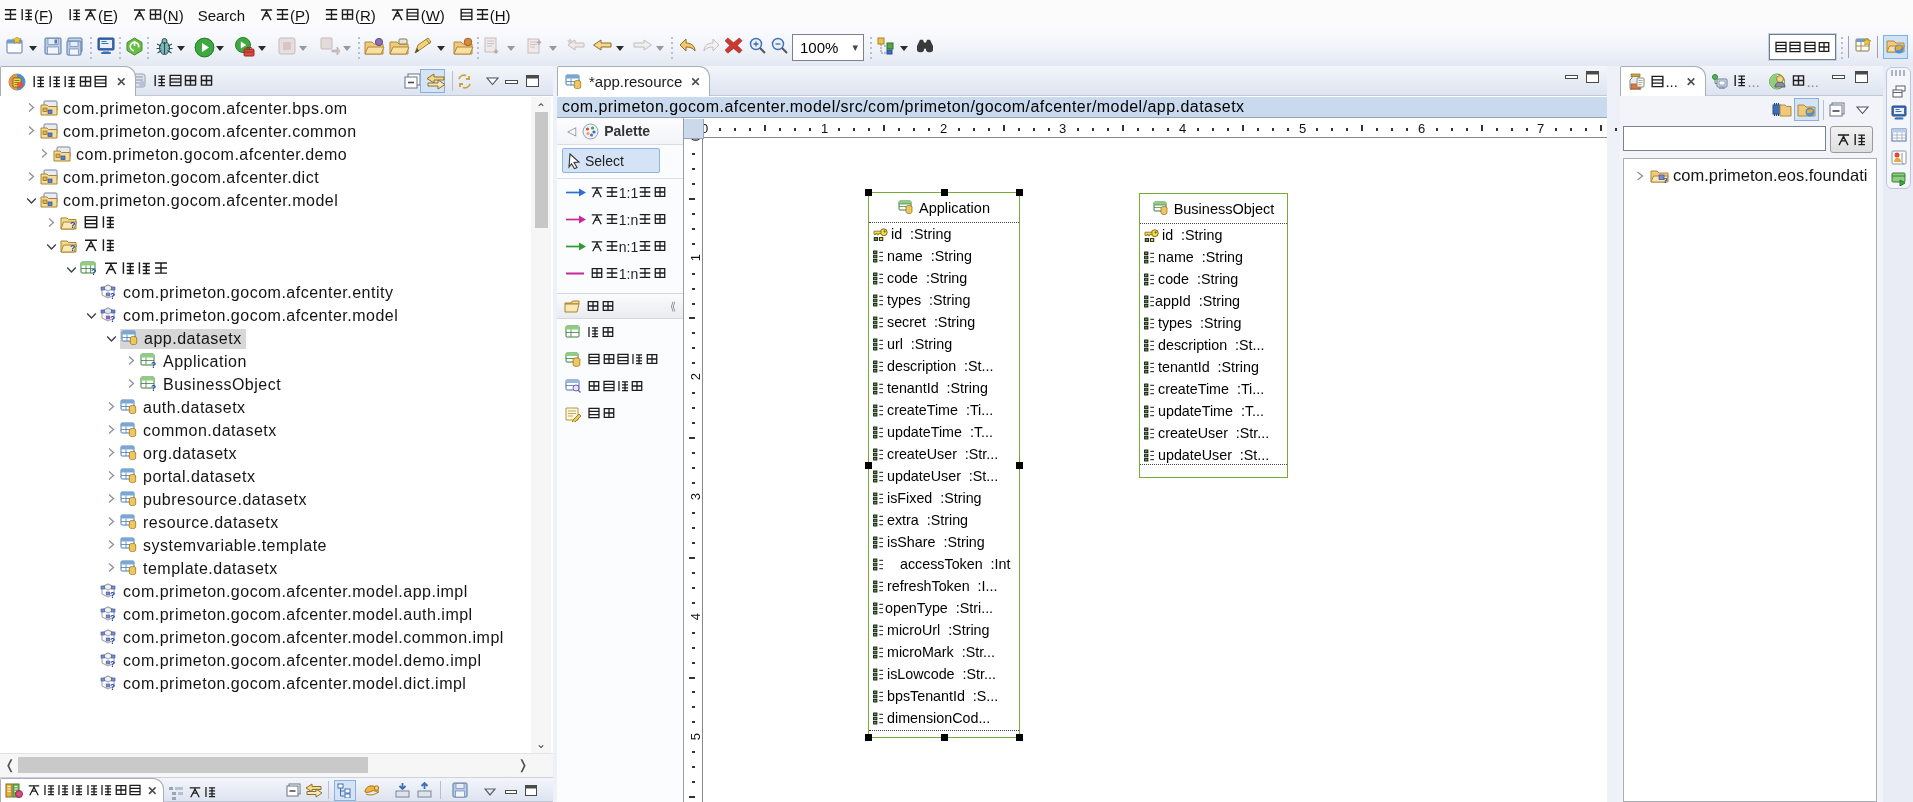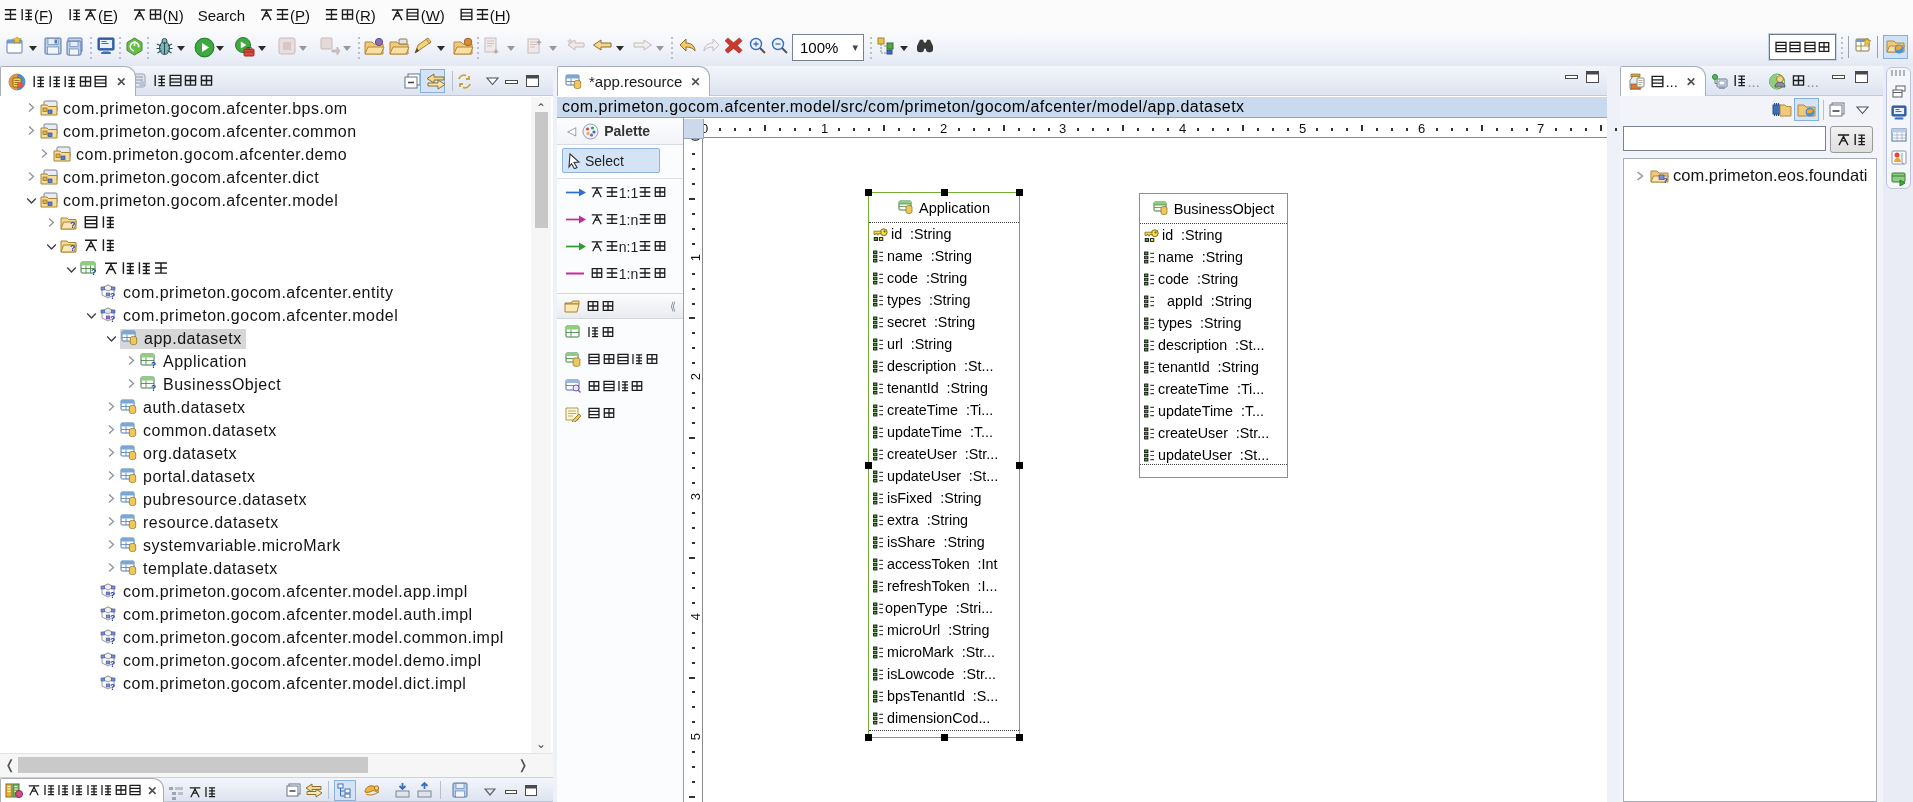--- a/index.html
+++ b/index.html
@@ -638,21 +638,21 @@
         <span class="arr"><svg width="7" height="11" viewBox="0 0 7 11">
             <path d="M1 1.5l4.5 4L1 9.5" fill="none" stroke="#8a939f" stroke-width="1.3"></path>
           </svg></span>
         <span class="tico" style="width:18px;height:17px"><svg width="18" height="16" viewBox="0 0 18 16" style="">
             <rect x="1" y="1" width="13" height="10" rx="1" fill="#fff" stroke="#4a7fb5"></rect>
             <rect x="1" y="1" width="13" height="3.5" fill="#7aa7d4"></rect>
             <path d="M1 7.5h13M6 4.5v6.5" stroke="#4a7fb5" stroke-width=".8"></path>
             <ellipse cx="12.5" cy="8" rx="3.2" ry="1.6" fill="#f0c75a" stroke="#8a6a1f" stroke-width=".7"></ellipse>
             <path d="M9.3 8v5c0 .9 1.4 1.6 3.2 1.6s3.2-.7 3.2-1.6V8" fill="#f0c75a" stroke="#8a6a1f" stroke-width=".7"></path>
           </svg></span>
-        <span>systemvariable.microMark</span>
+        <span>systemvariable.template</span>
       </div>
       <div class="trow" style="padding-left:103px">
         <span class="arr"><svg width="7" height="11" viewBox="0 0 7 11">
             <path d="M1 1.5l4.5 4L1 9.5" fill="none" stroke="#8a939f" stroke-width="1.3"></path>
           </svg></span>
         <span class="tico" style="width:18px;height:17px"><svg width="18" height="16" viewBox="0 0 18 16" style="">
             <rect x="1" y="1" width="13" height="10" rx="1" fill="#fff" stroke="#4a7fb5"></rect>
             <rect x="1" y="1" width="13" height="3.5" fill="#7aa7d4"></rect>
             <path d="M1 7.5h13M6 4.5v6.5" stroke="#4a7fb5" stroke-width=".8"></path>
             <ellipse cx="12.5" cy="8" rx="3.2" ry="1.6" fill="#f0c75a" stroke="#8a6a1f" stroke-width=".7"></ellipse>
@@ -1390,21 +1390,21 @@
           <svg width="11" height="13" viewBox="0 0 11 13" style="">
             <g stroke="#111" stroke-width=".9" fill="#55a03c">
               <rect x=".6" y="1" width="3.3" height="2.6"></rect>
               <rect x=".6" y="5.2" width="3.3" height="2.6"></rect>
               <rect x=".6" y="9.4" width="3.3" height="2.6"></rect>
             </g>
             <g stroke="#444" stroke-width="1.2">
               <path d="M6.3 2.3h3.7M6.3 6.5h3.7M6.3 10.7h3.7"></path>
             </g>
           </svg>
-          <span style="margin-left:3px">accessToken&nbsp;&nbsp;:Int</span>
+          <span style="margin-left:16px">accessToken&nbsp;&nbsp;:Int</span>
         </div>
         <div class="frow">
           <svg width="11" height="13" viewBox="0 0 11 13" style="">
             <g stroke="#111" stroke-width=".9" fill="#55a03c">
               <rect x=".6" y="1" width="3.3" height="2.6"></rect>
               <rect x=".6" y="5.2" width="3.3" height="2.6"></rect>
               <rect x=".6" y="9.4" width="3.3" height="2.6"></rect>
             </g>
             <g stroke="#444" stroke-width="1.2">
               <path d="M6.3 2.3h3.7M6.3 6.5h3.7M6.3 10.7h3.7"></path>
@@ -1543,21 +1543,21 @@
           <svg width="11" height="13" viewBox="0 0 11 13" style="">
             <g stroke="#111" stroke-width=".9" fill="#55a03c">
               <rect x=".6" y="1" width="3.3" height="2.6"></rect>
               <rect x=".6" y="5.2" width="3.3" height="2.6"></rect>
               <rect x=".6" y="9.4" width="3.3" height="2.6"></rect>
             </g>
             <g stroke="#444" stroke-width="1.2">
               <path d="M6.3 2.3h3.7M6.3 6.5h3.7M6.3 10.7h3.7"></path>
             </g>
           </svg>
-          <span style="margin-left:12px">appId&nbsp;&nbsp;:String</span>
+          <span style="margin-left:0">appId&nbsp;&nbsp;:String</span>
         </div>
         <div class="frow">
           <svg width="11" height="13" viewBox="0 0 11 13" style="">
             <g stroke="#111" stroke-width=".9" fill="#55a03c">
               <rect x=".6" y="1" width="3.3" height="2.6"></rect>
               <rect x=".6" y="5.2" width="3.3" height="2.6"></rect>
               <rect x=".6" y="9.4" width="3.3" height="2.6"></rect>
             </g>
             <g stroke="#444" stroke-width="1.2">
               <path d="M6.3 2.3h3.7M6.3 6.5h3.7M6.3 10.7h3.7"></path>

